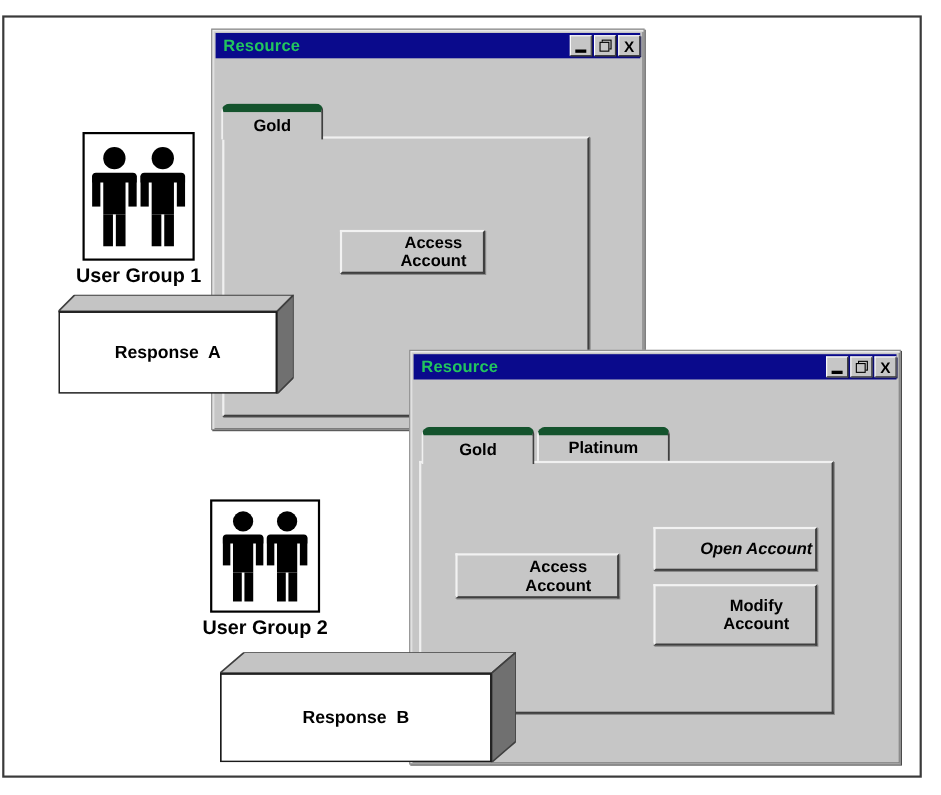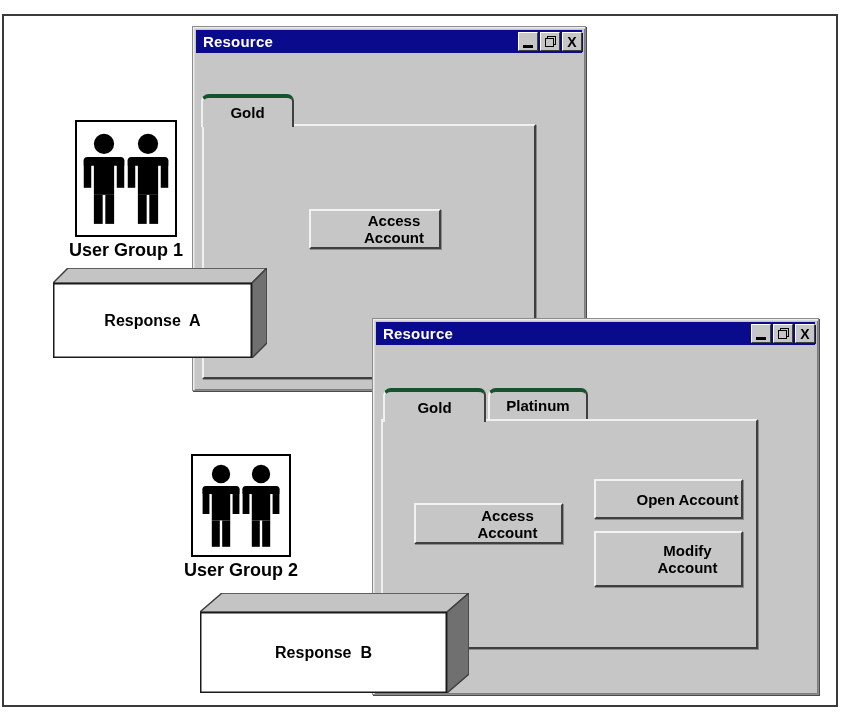--- a/index.html
+++ b/index.html
@@ -15,35 +15,35 @@
   
   .win {
     position:absolute; background:#c6c6c6; border:1px solid #8c8c8c;
     box-shadow: inset 1px 1px 0 #ededed, inset 2px 2px 0 #d9d9d9,
                 inset -1px -1px 0 #7d7d7d, 1px 1px 0 #4a4a4a;
   }
   .titlebar {
     position:absolute; left:3px; top:3px; right:3px; height:23px;
     background:#0a0a8c; display:flex; align-items:center; padding-left:7px;
   }
-  .titlebar .title { color:#ffffff; font-weight:bold; font-size:15px; letter-spacing:0.2px; }
+  .titlebar .title { color:#22c55e; font-weight:bold; font-size:15px; letter-spacing:0.2px; }
   .controls { margin-left:auto; display:flex; align-items:flex-start; gap:2px; }
   .tbtn {
     width:20px; height:19px; background:#c6c6c6; position:relative;
     border:1px solid; border-color:#ffffff #3f3f3f #3f3f3f #ffffff;
     box-shadow:1px 1px 0 #15154d; display:flex; align-items:center; justify-content:center;
   }
   .glyph-min { position:absolute; left:4px; bottom:2px; width:10px; height:3px; background:#000; }
   .glyph-restore { position:relative; width:11px; height:11px; }
   .glyph-restore::before { content:""; position:absolute; right:0; top:0; width:7px; height:7px; border:1.5px solid #000; }
   .glyph-restore::after  { content:""; position:absolute; left:0; bottom:0; width:7px; height:7px; border:1.5px solid #000; background:#c6c6c6; }
   .glyph-close { font-weight:bold; font-size:14px; line-height:1; }
   .tab {
     position:absolute; background:#c6c6c6;
-    border-top:4px solid #14532d; border-left:2px solid #f0f0f0; border-right:2px solid #3f3f3f;
+    border-top:8px solid #14532d; border-left:2px solid #f0f0f0; border-right:2px solid #3f3f3f;
     border-top-left-radius:8px; border-top-right-radius:7px;
     display:flex; align-items:center; justify-content:center;
     font-weight:bold; font-size:15px;
   }
   .tab.active { z-index:3; }
   .tab.inactive { z-index:1; }
   .panel {
     position:absolute; background:#c6c6c6; z-index:2;
     border-top:2px solid #f0f0f0; border-left:2px solid #f0f0f0;
     border-right:2px solid #3f3f3f; border-bottom:2px solid #3f3f3f;
@@ -145,26 +145,26 @@
             <span class="glyph-restore"></span>
           </span>
         <span class="tbtn">
             <span class="glyph-close">X</span>
           </span>
       </span>
     </div>
     <div class="tab active" style="left:10px; top:69px; width:103px; height:34px;">
       <span>Gold</span>
     </div>
-    <div class="tab inactive" style="left:115px; top:69px; width:100px; height:31px;">
+    <div class="tab inactive" style="left:115px; top:69px; width:121px; height:31px;">
       <span>Platinum</span>
     </div>
     <div class="panel" style="left:8px; top:100px; width:377px; height:230px;"></div>
     <button class="btn3d" style="left:41px; top:184px; width:149px; height:41px;">Access Account</button>
-    <button class="btn3d" style="left:221px; top:160px; width:149px; height:40px;">Open Account</button>
+    <button class="btn3d" style="left:221px; top:160px; width:149px; height:40px;font-style:italic;">Open Account</button>
     <button class="btn3d" style="left:221px; top:212px; width:149px; height:56px;">Modify Account</button>
   </div>
 
   <div class="ugbox" style="left:191px; top:454px; width:100px; height:103px;">
     <svg width="80" height="88" viewBox="0 0 100 104">
       <g fill="#000">
         <g transform="translate(2,0)">
           <circle cx="23" cy="12" r="11.5"></circle>
           <path d="M0,31 Q0,27 4,27 H42 Q46,27 46,31 V37 H0 Z"></path>
           <rect x="0" y="30" width="8.5" height="32"></rect>

